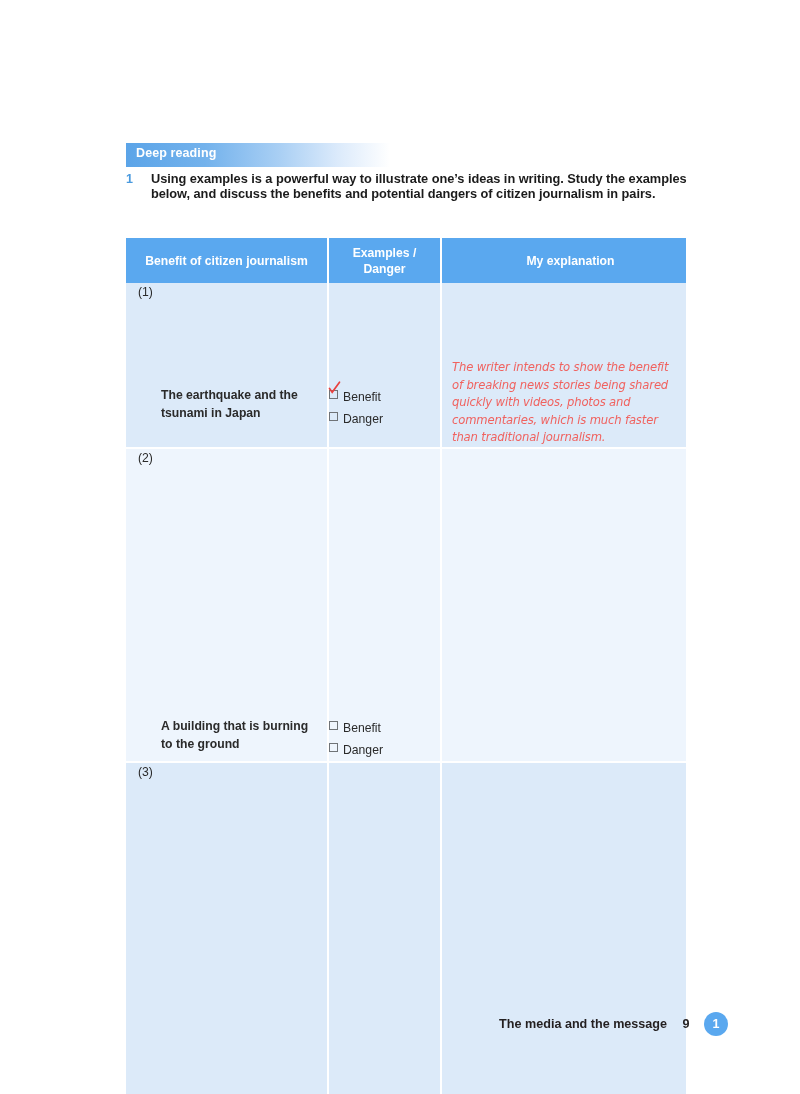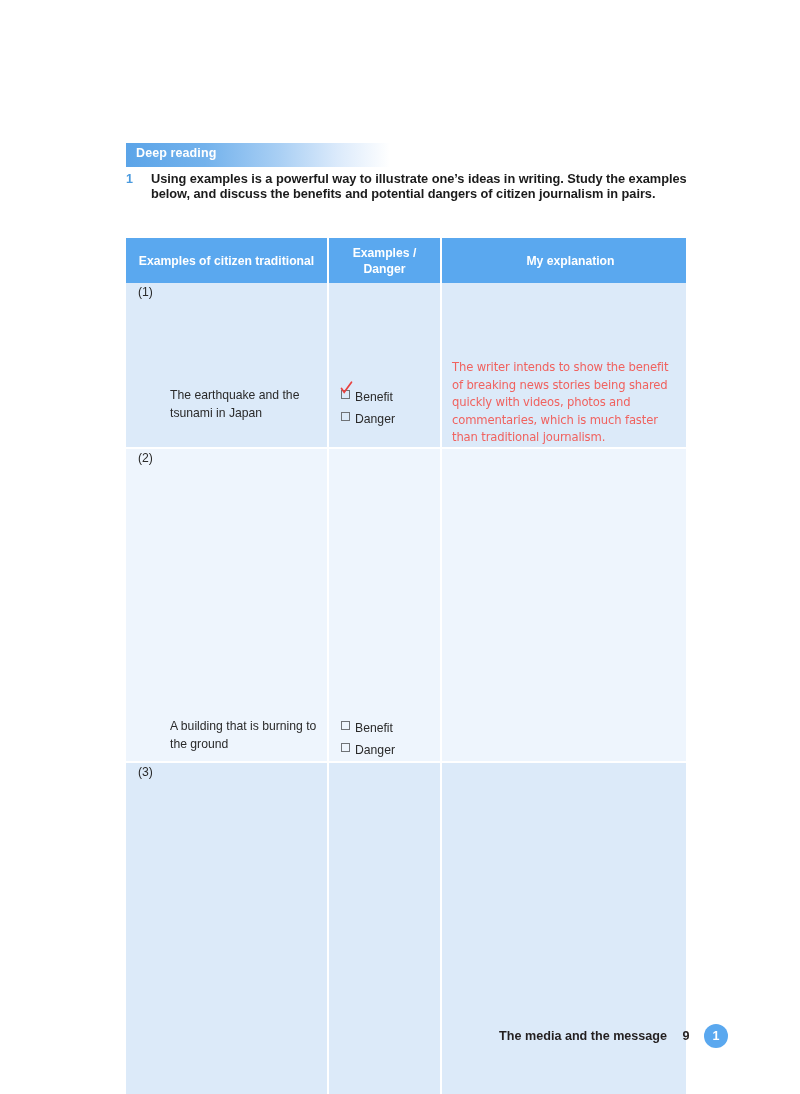--- a/index.html
+++ b/index.html
@@ -93,21 +93,21 @@
   .col-a { width: 203px; }
   .col-b { width: 113px; }
   .col-c { width: 244px; }
 
   .tbl td {
     vertical-align: top;
     border-right: 2px solid #ffffff;
     border-bottom: 2px solid #ffffff;
     padding: 0;
   }
-  .tbl td:last-child { border-right: none; }
+  .tbl td:last-child { border-right: none; font-style: italic; }
   .tbl tr:last-child td { border-bottom: none; }
 
   .row-dark td { background: #dceaf9; }
   .row-light td { background: #eef5fd; }
 
   .r1 td { height: 153px; }
   .r2 td, .r3 td, .r4 td { height: 168px; }
 
   
   .example {
@@ -118,28 +118,29 @@
     color: #2a2a2a;
   }
   .example .num {
     position: absolute;
     left: 12px;
     top: 0;
     width: 24px;
   }
   .example .txt {
     display: block;
-    margin-left: 32px;
+    margin-left: 23px;
+    font-weight: bold;
   }
   .ex-r1 { padding-top: 103px; }
   .ex-r2 { padding-top: 268px; }
   .ex-r3 { padding-top: 438px; }
 
   .choices {
-    padding-left: 12px;
+    padding-left: 0;
     font-size: 12.2px;
     line-height: 22px;
     color: #2a2a2a;
   }
   .ch-r1 { padding-top: 103px; }
   .ch-r2 { padding-top: 268px; }
   .ch-r3 { padding-top: 438px; }
 
   .choice {
     display: block;
@@ -183,21 +184,20 @@
   .an-r1 { padding-top: 76px; }
 
   
   .footer {
     position: absolute;
     left: 0;
     top: 1012px;
     width: 728px;
     text-align: right;
     height: 26px;
-    margin-top: 12px;
   }
   .footer-title {
     display: inline-block;
     vertical-align: middle;
     font-size: 12.6px;
     font-weight: bold;
     color: #231f20;
   }
   .footer-page {
     display: inline-block;
@@ -237,21 +237,21 @@
   </div>
 
   <table class="tbl">
     <colgroup>
       <col class="col-a">
         <col class="col-b">
         <col class="col-c">
     </colgroup>
     <thead>
       <tr class="hdr">
-        <th>Examples of citizen traditional</th>
+        <th>Benefit of citizen journalism</th>
         <th>
           <span>Examples /</span><br>
           <span>Danger</span>
         </th>
         <th>My explanation</th>
       </tr>
     </thead>
     <tbody>
 
       <tr class="row-dark r1">

